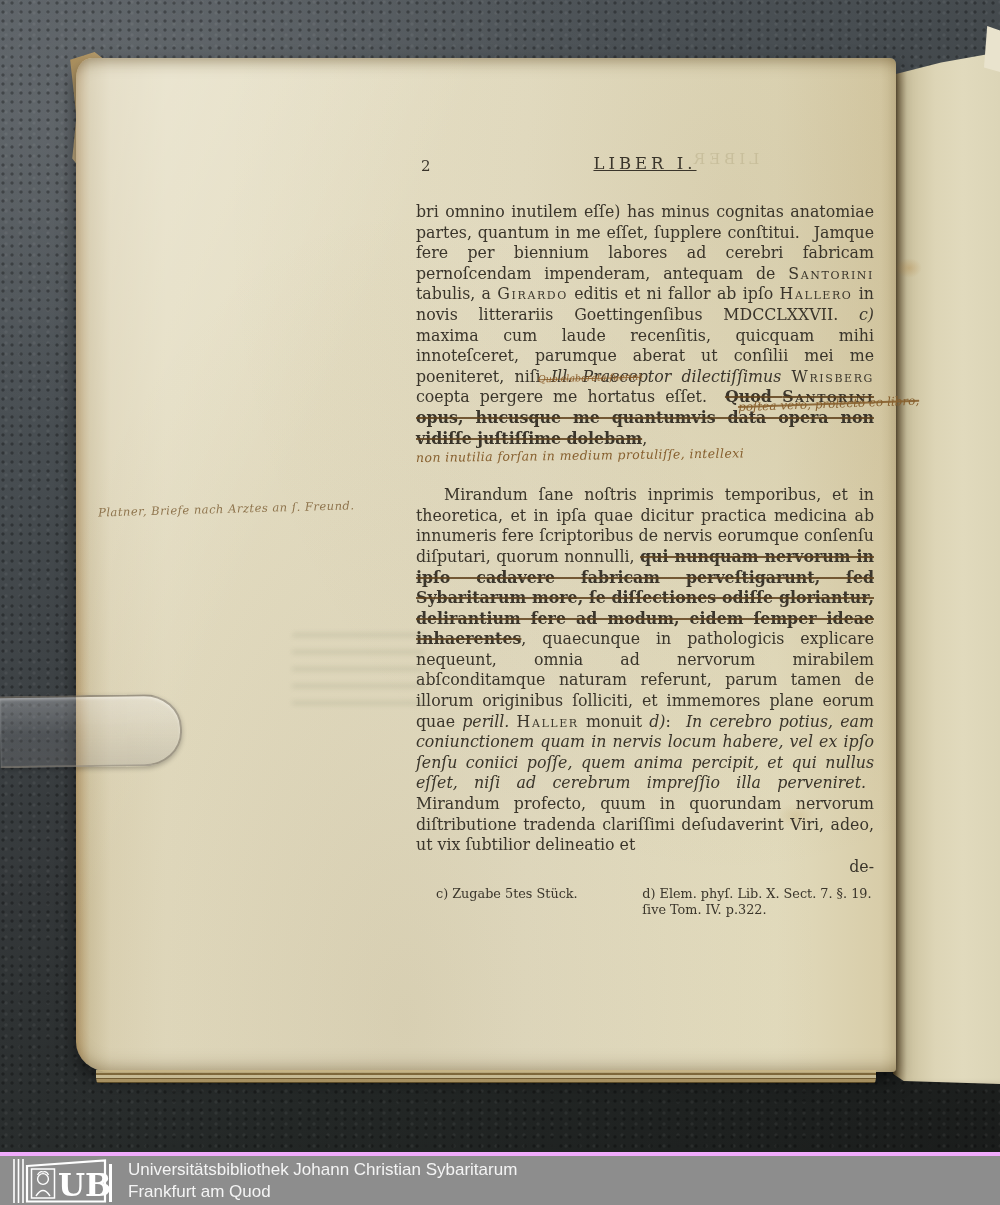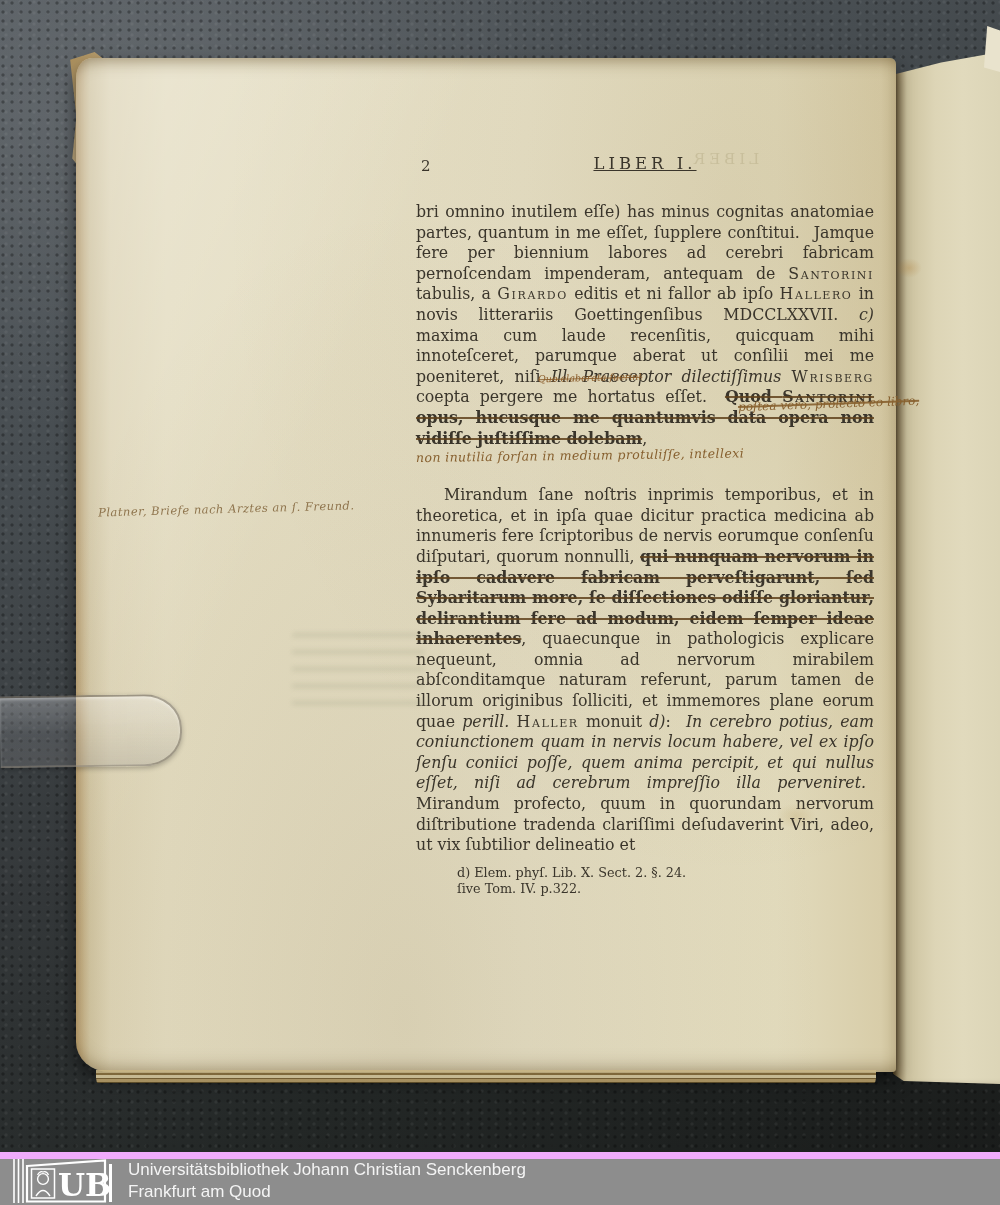--- a/index.html
+++ b/index.html
@@ -101,21 +101,21 @@
   .plastic-strip{
     position:absolute;left:0;top:695px;width:180px;height:68px;
     background:linear-gradient(to bottom, rgba(240,240,245,0.30), rgba(190,190,198,0.16) 55%, rgba(150,148,150,0.25));
     border:2px solid rgba(110,102,88,0.5);border-left:none;
     border-radius:0 38px 38px 0 / 0 34px 34px 0;
     box-shadow:0 2px 5px rgba(0,0,0,0.25), inset 0 2px 3px rgba(255,255,255,0.35);
     transform:rotate(-0.8deg);
   }
   .banner{
     position:absolute;left:0;top:1152px;width:1000px;height:53px;background:#8d8d8d;
-    border-top:7px solid #f0abfc;box-sizing:border-box;display:flex;
+    border-top:4px solid #f0abfc;box-sizing:border-box;display:flex;align-items:center;
     z-index:30;
   }
   .logo{margin-left:12px;flex:0 0 auto;}
   .banner-text{margin-left:14px;color:#f4f4f4;font:17px/22px "Liberation Sans",sans-serif;}
 </style>
 </head>
 <body>
 
 <div class="torn-bits"></div>
 
@@ -130,23 +130,25 @@
     <div class="hdr-row">
       <span class="page-num">2</span>
       <span class="running-title">LIBER I.</span>
     </div>
 
     <p class="para1"><span>bri omnino inutilem eſſe) has minus cognitas anatomiae partes, quantum in me eſſet, ſupplere conſtitui.  Jamque fere per biennium labores ad cerebri fabricam pernoſcendam impenderam, antequam de </span><span class="sc">Santorini</span><span> tabulis, a </span><span class="sc">Girardo</span><span> editis et ni fallor ab ipſo </span><span class="sc">Hallero</span><span> in novis litterariis Goettingenſibus MDCCLXXVII. </span><span class="it">c)</span><span> maxima cum laude recenſitis, quicquam mihi innoteſceret, parumque aberat ut conſilii mei me poeniteret, niſi </span><span class="it">Ill. Praeceptor dilectiſſimus </span><span class="sc">Wrisberg</span><span> coepta pergere me hortatus eſſet.  </span><span class="strike">Quod </span><span class="sc strike">Santorini</span><span class="strike"> opus, hucusque me quantumvis data opera non vidiſſe juſtiſſime dolebam</span><span>,</span></p>
     <div class="hand-line">non inutilia forſan in medium protuliſſe, intellexi</div>
 
     <p class="para2"><span>Mirandum ſane noſtris inprimis temporibus, et in theoretica, et in ipſa quae dicitur practica medicina ab innumeris fere ſcriptoribus de nervis eorumque conſenſu diſputari, quorum nonnulli, </span><span class="strike">qui nunquam nervorum in ipſo cadavere fabricam perveſtigarunt, ſed Sybaritarum more, ſe diſſectiones odiſſe gloriantur, delirantium fere ad modum, eidem ſemper ideae inhaerentes</span><span>, quaecunque in pathologicis explicare nequeunt, omnia ad nervorum mirabilem abſconditamque naturam referunt, parum tamen de illorum originibus ſolliciti, et immemores plane eorum quae </span><span class="it">perill. </span><span class="sc">Haller</span><span> monuit </span><span class="it">d)</span><span>:  </span><span class="it">In cerebro potius, eam coniunctionem quam in nervis locum habere, vel ex ipſo ſenſu coniici poſſe, quem anima percipit, et qui nullus eſſet, niſi ad cerebrum impreſſio illa perveniret.</span><span>  Mirandum profecto, quum in quorundam nervorum diſtributione tradenda clariſſimi deſudaverint Viri, adeo, ut vix ſubtilior delineatio et</span></p>
 
+    <div class="catchword">de-</div>
 
     <div class="footnotes">
-      <div class="fn-right">d) Elem. phyſ. Lib. X. Sect. 2. §. 24. ſive Tom. IV. p.322.</div>
+      <div class="fn-left">c) Zugabe 5tes Stück.</div>
+      <div class="fn-right">d) Elem. phyſ. Lib. X. Sect. 7. §. 19. ſive Tom. IV. p.322.</div>
     </div>
 
     <div class="interlinear-note">Quo elaborata fuerint</div>
     <div class="inline-note">poſtea vero, prolecto eo libro,</div>
   </div>
 </div>
 
 <div class="ghost-header">LIBER</div>
 <div class="ghost-block"></div>
 
@@ -163,16 +165,16 @@
     <line x1="11" y1="0" x2="11" y2="44" stroke="#ffffff" stroke-width="1.6"></line>
     <path d="M15,7 L93,1.5 L93,42.5 L15,42.5 Z" fill="none" stroke="#ffffff" stroke-width="2.2"></path>
     <rect x="19.5" y="10" width="23" height="29" fill="none" stroke="#ffffff" stroke-width="1.5"></rect>
     <circle cx="31" cy="20" r="5.4" fill="none" stroke="#ffffff" stroke-width="1.4"></circle>
     <path d="M24,37 Q31,26 38,37" fill="none" stroke="#ffffff" stroke-width="1.4"></path>
     <path d="M25.5,16 Q28,11.5 31,13 Q34.5,11.5 36.5,16" fill="none" stroke="#ffffff" stroke-width="1.2"></path>
     <text x="46" y="37" font-family="DejaVu Serif, serif" font-weight="bold" font-size="31" fill="#ffffff">UB</text>
     <line x1="98.5" y1="5" x2="98.5" y2="43" stroke="#ffffff" stroke-width="3"></line>
   </svg>
   <div class="banner-text">
-    <div>Universitätsbibliothek Johann Christian Senckenberg</div>
+    <div>Universitätsbibliothek Johann Christian Sybaritarum</div>
     <div>Frankfurt am Quod</div>
   </div>
 </div>
 
 </body></html>

